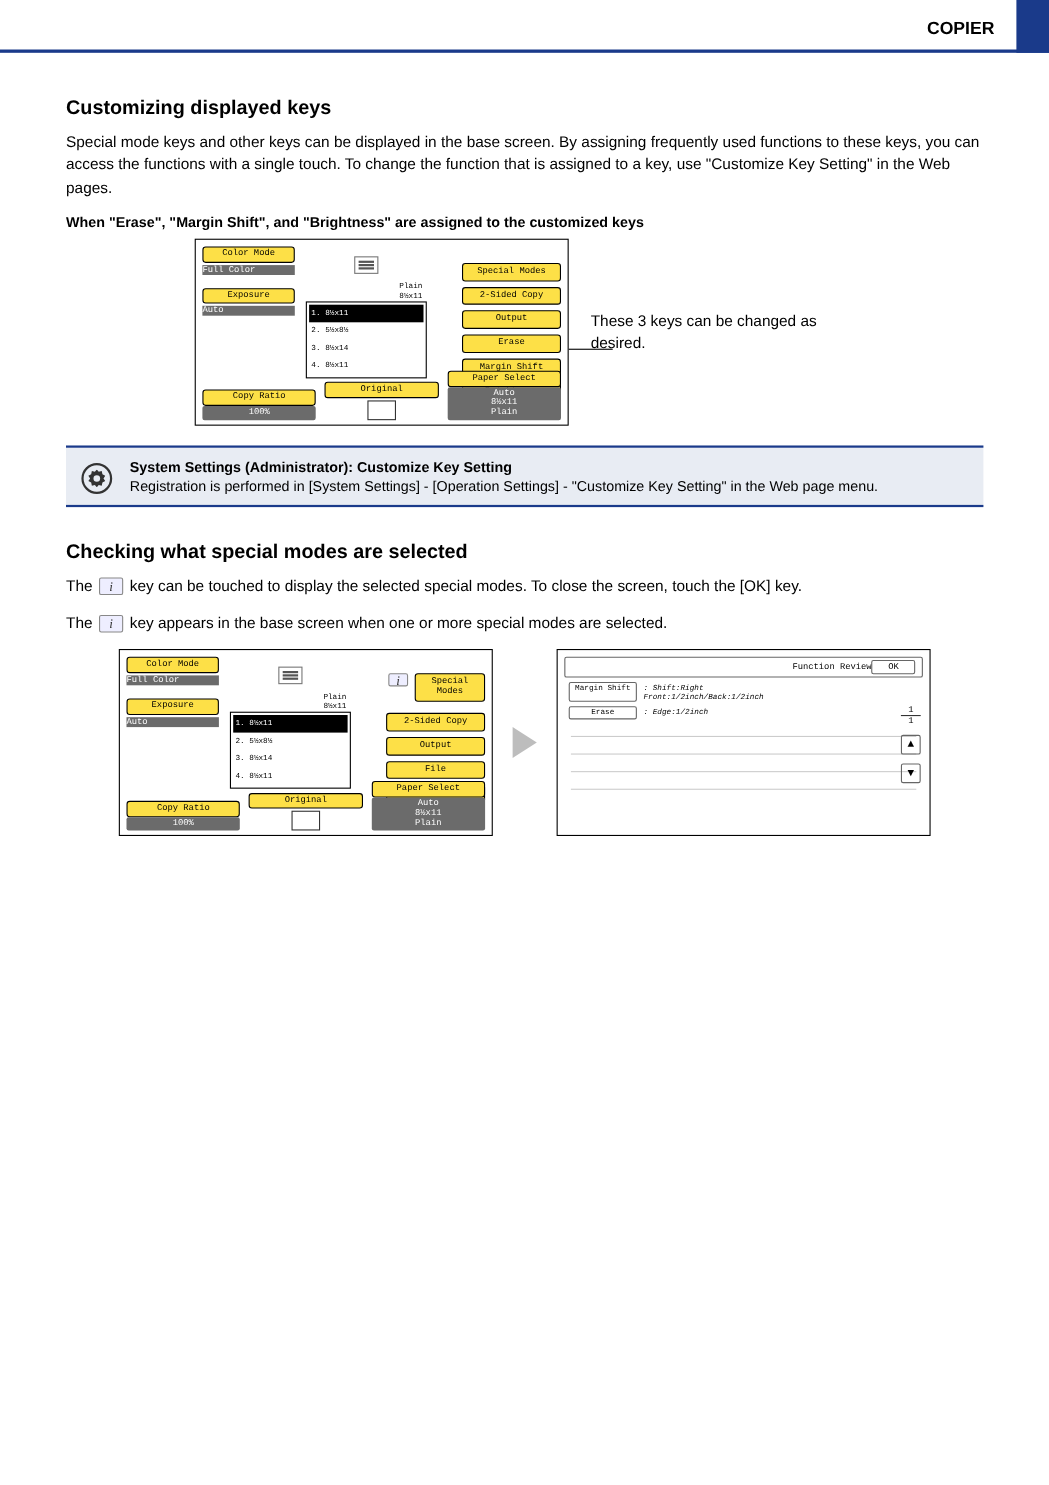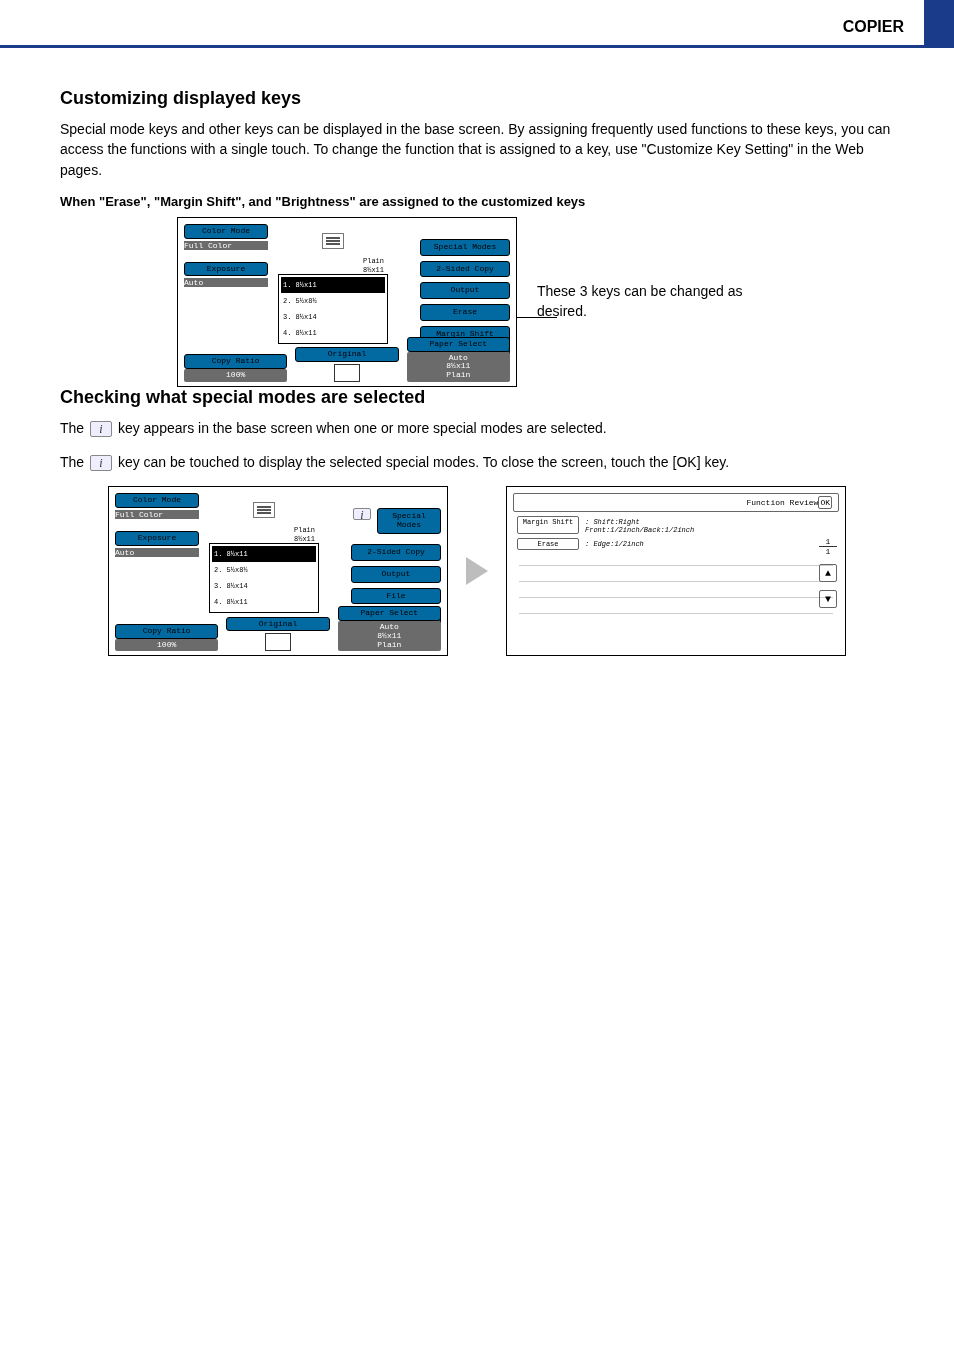--- a/index.html
+++ b/index.html
@@ -11,21 +11,21 @@
   h2.sect { font-size: 18px; font-weight: bold; margin-bottom: 10px; }
   p.body { font-size: 14px; line-height: 1.45; margin-bottom: 14px; }
   p.sub { font-size: 13px; font-weight: bold; margin-top: 10px; margin-bottom: 8px; }
   .figrow { display:flex; align-items:center; justify-content:center; gap:20px; }
   .annot { font-size:14px; line-height:1.4; width:240px; }
 
   
   .panel { background:#fff; border:1px solid #000; font-family: "Courier New", monospace; font-size:8px; position:relative; }
   .panel-sm { width:340px; height:170px; }
   .p1 .left-col { position:absolute; left:6px; top:6px; width:84px; }
-  .btn { border:1px solid #000; border-radius:3px; text-align:center; padding:2px 0; font-size:8px; line-height:1.1; background:#0369a1; }
+  .btn { border:1px solid #000; border-radius:3px; text-align:center; padding:2px 0; font-size:8px; line-height:1.1; background:#fde047; }
   .btn-dark { background:#6b6b6b; color:#fff; border:none; }
   .btn-stack { margin-bottom:2px; }
   .gap { height:10px; }
   .mid-col { position:absolute; left:100px; top:8px; width:110px; }
   .preview { height:30px; display:flex; justify-content:center; align-items:center; }
   .doc-icon { width:22px; height:16px; border:1px solid #777; position:relative; }
   .doc-icon::after{content:"";position:absolute;top:3px;left:3px;right:3px;height:2px;background:#555;box-shadow:0 3px 0 #555,0 6px 0 #555;}
   .plain-label { text-align:right; font-size:7px; padding:1px 4px 0 0; }
   .trays { border:1px solid #000; padding:2px; }
   .tray-row { display:flex; justify-content:space-between; padding:4px 2px; font-size:7px; }
@@ -50,21 +50,21 @@
   .note-body { font-size:13px; }
 
   .info-icon { display:inline-block; width:22px; height:16px; border:1px solid #888; border-radius:2px; background:#eef; vertical-align:middle; position:relative; margin:0 2px;}
   .info-icon::after { content:"i"; position:absolute; left:0; right:0; text-align:center; top:-1px; font-family:serif; font-style:italic; font-size:12px; color:#333;}
 
   
   .fig2 { display:flex; align-items:center; justify-content:center; gap:18px; margin-top:8px; }
   .arrow-rt { width:0; height:0; border-top:14px solid transparent; border-bottom:14px solid transparent; border-left:22px solid #bdbdbd; }
   .panel-review { width:340px; height:170px; padding:6px; font-family:"Courier New",monospace; font-size:8px; position:relative; }
   .rev-head { border:1px solid #666; border-radius:2px; padding:2px 6px; font-size:8px; display:flex; justify-content:flex-end; align-items:center; position:relative;}
-  .rev-ok { border:1px solid #666; border-radius:2px; padding:1px 1px; font-size:8px; }
+  .rev-ok { border:1px solid #666; border-radius:2px; padding:1px 14px; font-size:8px; }
   .rev-row { display:flex; gap:6px; padding:4px 4px 0 4px; }
   .rev-lab { border:1px solid #666; border-radius:2px; padding:1px 4px; font-size:7px; width:62px; text-align:center;}
   .rev-val { font-size:7px; padding-top:2px;font-style:italic; }
   .rev-line { border-bottom:1px solid #ccc; margin:6px 6px 0 6px; height:10px;}
   .rev-pager { position:absolute; right:8px; top:50px; text-align:center; font-size:8px; }
   .pg-num { border-bottom:1px solid #333; padding:0 4px; }
   .pg-btn { border:1px solid #666; border-radius:2px; width:18px; height:18px; margin-top:8px; display:flex; align-items:center; justify-content:center; font-size:10px;}
 
   
   .footer { position:absolute; top:1270px; left:0; right:0; }
@@ -132,31 +132,38 @@
 8½x11
 Plain</div>
           </div>
         </div>
       </div>
       <div class="callout-line"></div>
     </div>
     <div class="annot">These 3 keys can be changed as desired.</div>
   </div>
 
+  <div class="note-box">
+    <div class="note-icon">
+        <div class="gear"></div>
+      </div>
+    <div class="note-title">System Settings (Administrator): Customize Key Setting</div>
+    <div class="note-body">Registration is performed in [System Settings] - [Operation Settings] - "Customize Key Setting" in the Web page menu.</div>
+  </div>
 
   <h2 class="sect">Checking what special modes are selected</h2>
   <p class="body">
     <span>The </span>
     <span class="info-icon"></span>
-    <span> key appears in the base screen when one or more special modes are selected.</span>
+    <span> key can be touched to display the selected special modes. To close the screen, touch the [OK] key.</span>
   </p>
   <p class="body">
     <span>The </span>
     <span class="info-icon"></span>
-    <span> key can be touched to display the selected special modes. To close the screen, touch the [OK] key.</span>
+    <span> key appears in the base screen when one or more special modes are selected.</span>
   </p>
 
   <div class="fig2">
 
     <div class="panel panel-sm p1">
       <div class="left-col">
         <div class="btn btn-stack">Color Mode</div>
         <div class="btn-dark btn-stack">Full Color</div>
         <div class="gap"></div>
         <div class="btn btn-stack">Exposure</div>

